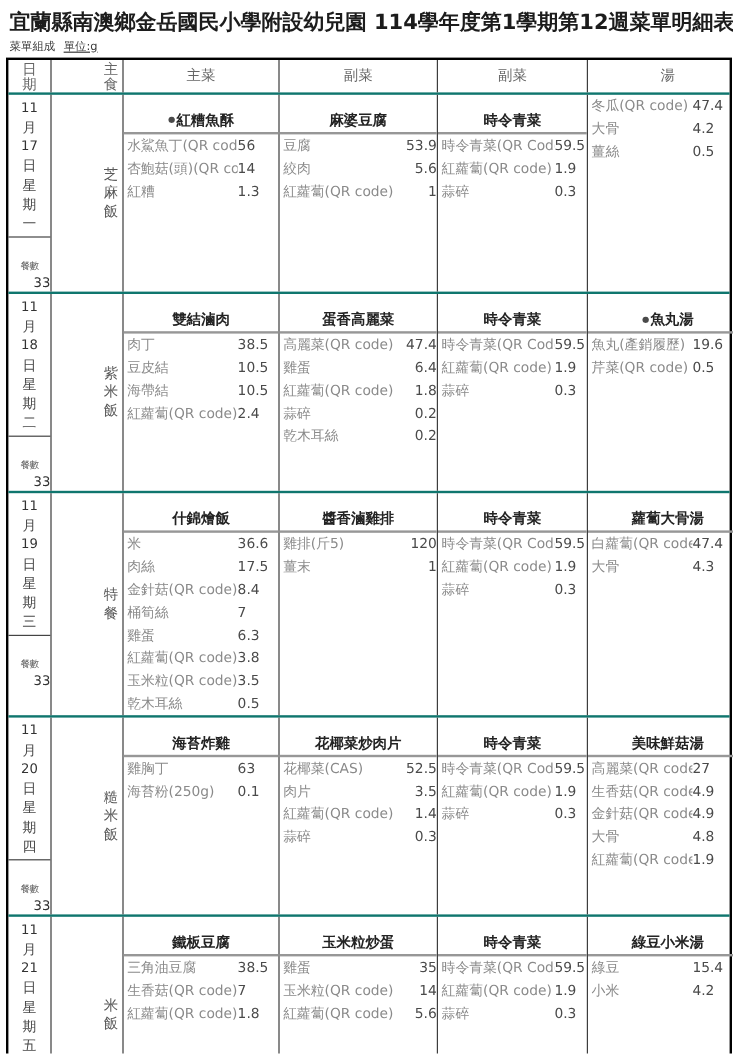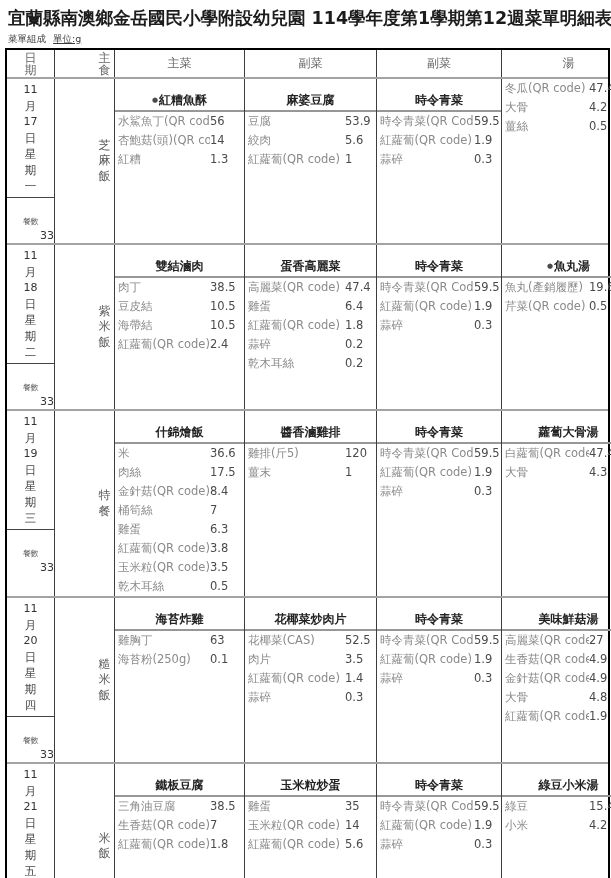--- a/index.html
+++ b/index.html
@@ -3,29 +3,29 @@
 <meta charset="utf-8">
 <style>
   html,body{margin:0;padding:0;background:#fff;}
   body{width:611px;height:878px;position:relative;font-family:"DejaVu Sans",sans-serif;overflow:hidden;}
   .page-title{padding:6px 0 0 8px;font-size:17.5px;font-weight:bold;color:#1c1c1c;white-space:nowrap;}
   .page-subtitle{padding:3px 0 0 8px;font-size:9.5px;color:#3a3a3a;}
   .page-subtitle .unit{margin-left:4px;text-decoration:underline;}
 
   .menu-table{position:absolute;left:5px;top:48px;width:601px;border:2px solid #000;background:#fff;}
   .trow{display:flex;}
-  .day-row{display:flex;border-top:2px solid #a3a3a3;box-sizing:border-box;}
+  .day-row{display:flex;border-top:2px solid #0f766e;box-sizing:border-box;}
   #day-rows .day-row:nth-child(1){min-height:149px;}
   #day-rows .day-row:nth-child(2){min-height:154px;}
   #day-rows .day-row:nth-child(3){min-height:185px;}
   #day-rows .day-row:nth-child(4){min-height:152px;}
   #day-rows .day-row:nth-child(5){min-height:160px;}
 
   .cell{border-right:1px solid #3d3d3d;box-sizing:border-box;flex:0 0 auto;}
-  .w-date{width:48px;}
+  .w-date{width:36px;}
   .w-staple{width:20px;margin-left:40px;}
   .w-main{width:130px;}
   .w-side1{width:132px;}
   .w-side2{width:125px;}
   .w-soup{width:134px;}
   .w-fruit{width:28px;border-right:none;}
 
   .header-row{height:27px;}
   .hcell{display:flex;align-items:center;justify-content:center;font-size:12px;color:#666;}
   .hcell.narrow span{display:block;width:1em;line-height:12px;text-align:center;}
@@ -39,21 +39,21 @@
 
   .staple-cell,.fruit-cell{display:flex;align-items:center;justify-content:center;}
   .vch{line-height:15.5px;font-size:12px;color:#585858;text-align:center;}
 
   .dish-title{text-align:center;font-weight:bold;font-size:12px;color:#232323;line-height:20px;height:20px;border-bottom:2px solid #979797;overflow:hidden;white-space:nowrap;margin-top:11px;}
   .bullet{font-size:7px;color:#4a4a4a;vertical-align:2px;margin-right:1px;}
   .ing-row{display:flex;line-height:19px;font-size:11.5px;padding-left:3px;}
   .ing-name{flex:1 1 auto;overflow:hidden;white-space:nowrap;color:#8a8a8a;}
   .ing-val{flex:0 0 auto;color:#4a4a4a;white-space:nowrap;overflow:hidden;}
   .c-main  .ing-val{width:34px;}
-  .c-side1 .ing-val{width:31px;}
+  .c-side1 .ing-val{width:31px;text-align:right;}
   .c-side2 .ing-val{width:27px;}
   .c-soup  .ing-val{width:46px;}
 </style>
 </head>
 <body>
 
 <div>
   <div class="page-title">宜蘭縣南澳鄉金岳國民小學附設幼兒園 114學年度第1學期第12週菜單明細表</div>
   <div class="page-subtitle">
     <span>菜單組成</span>

